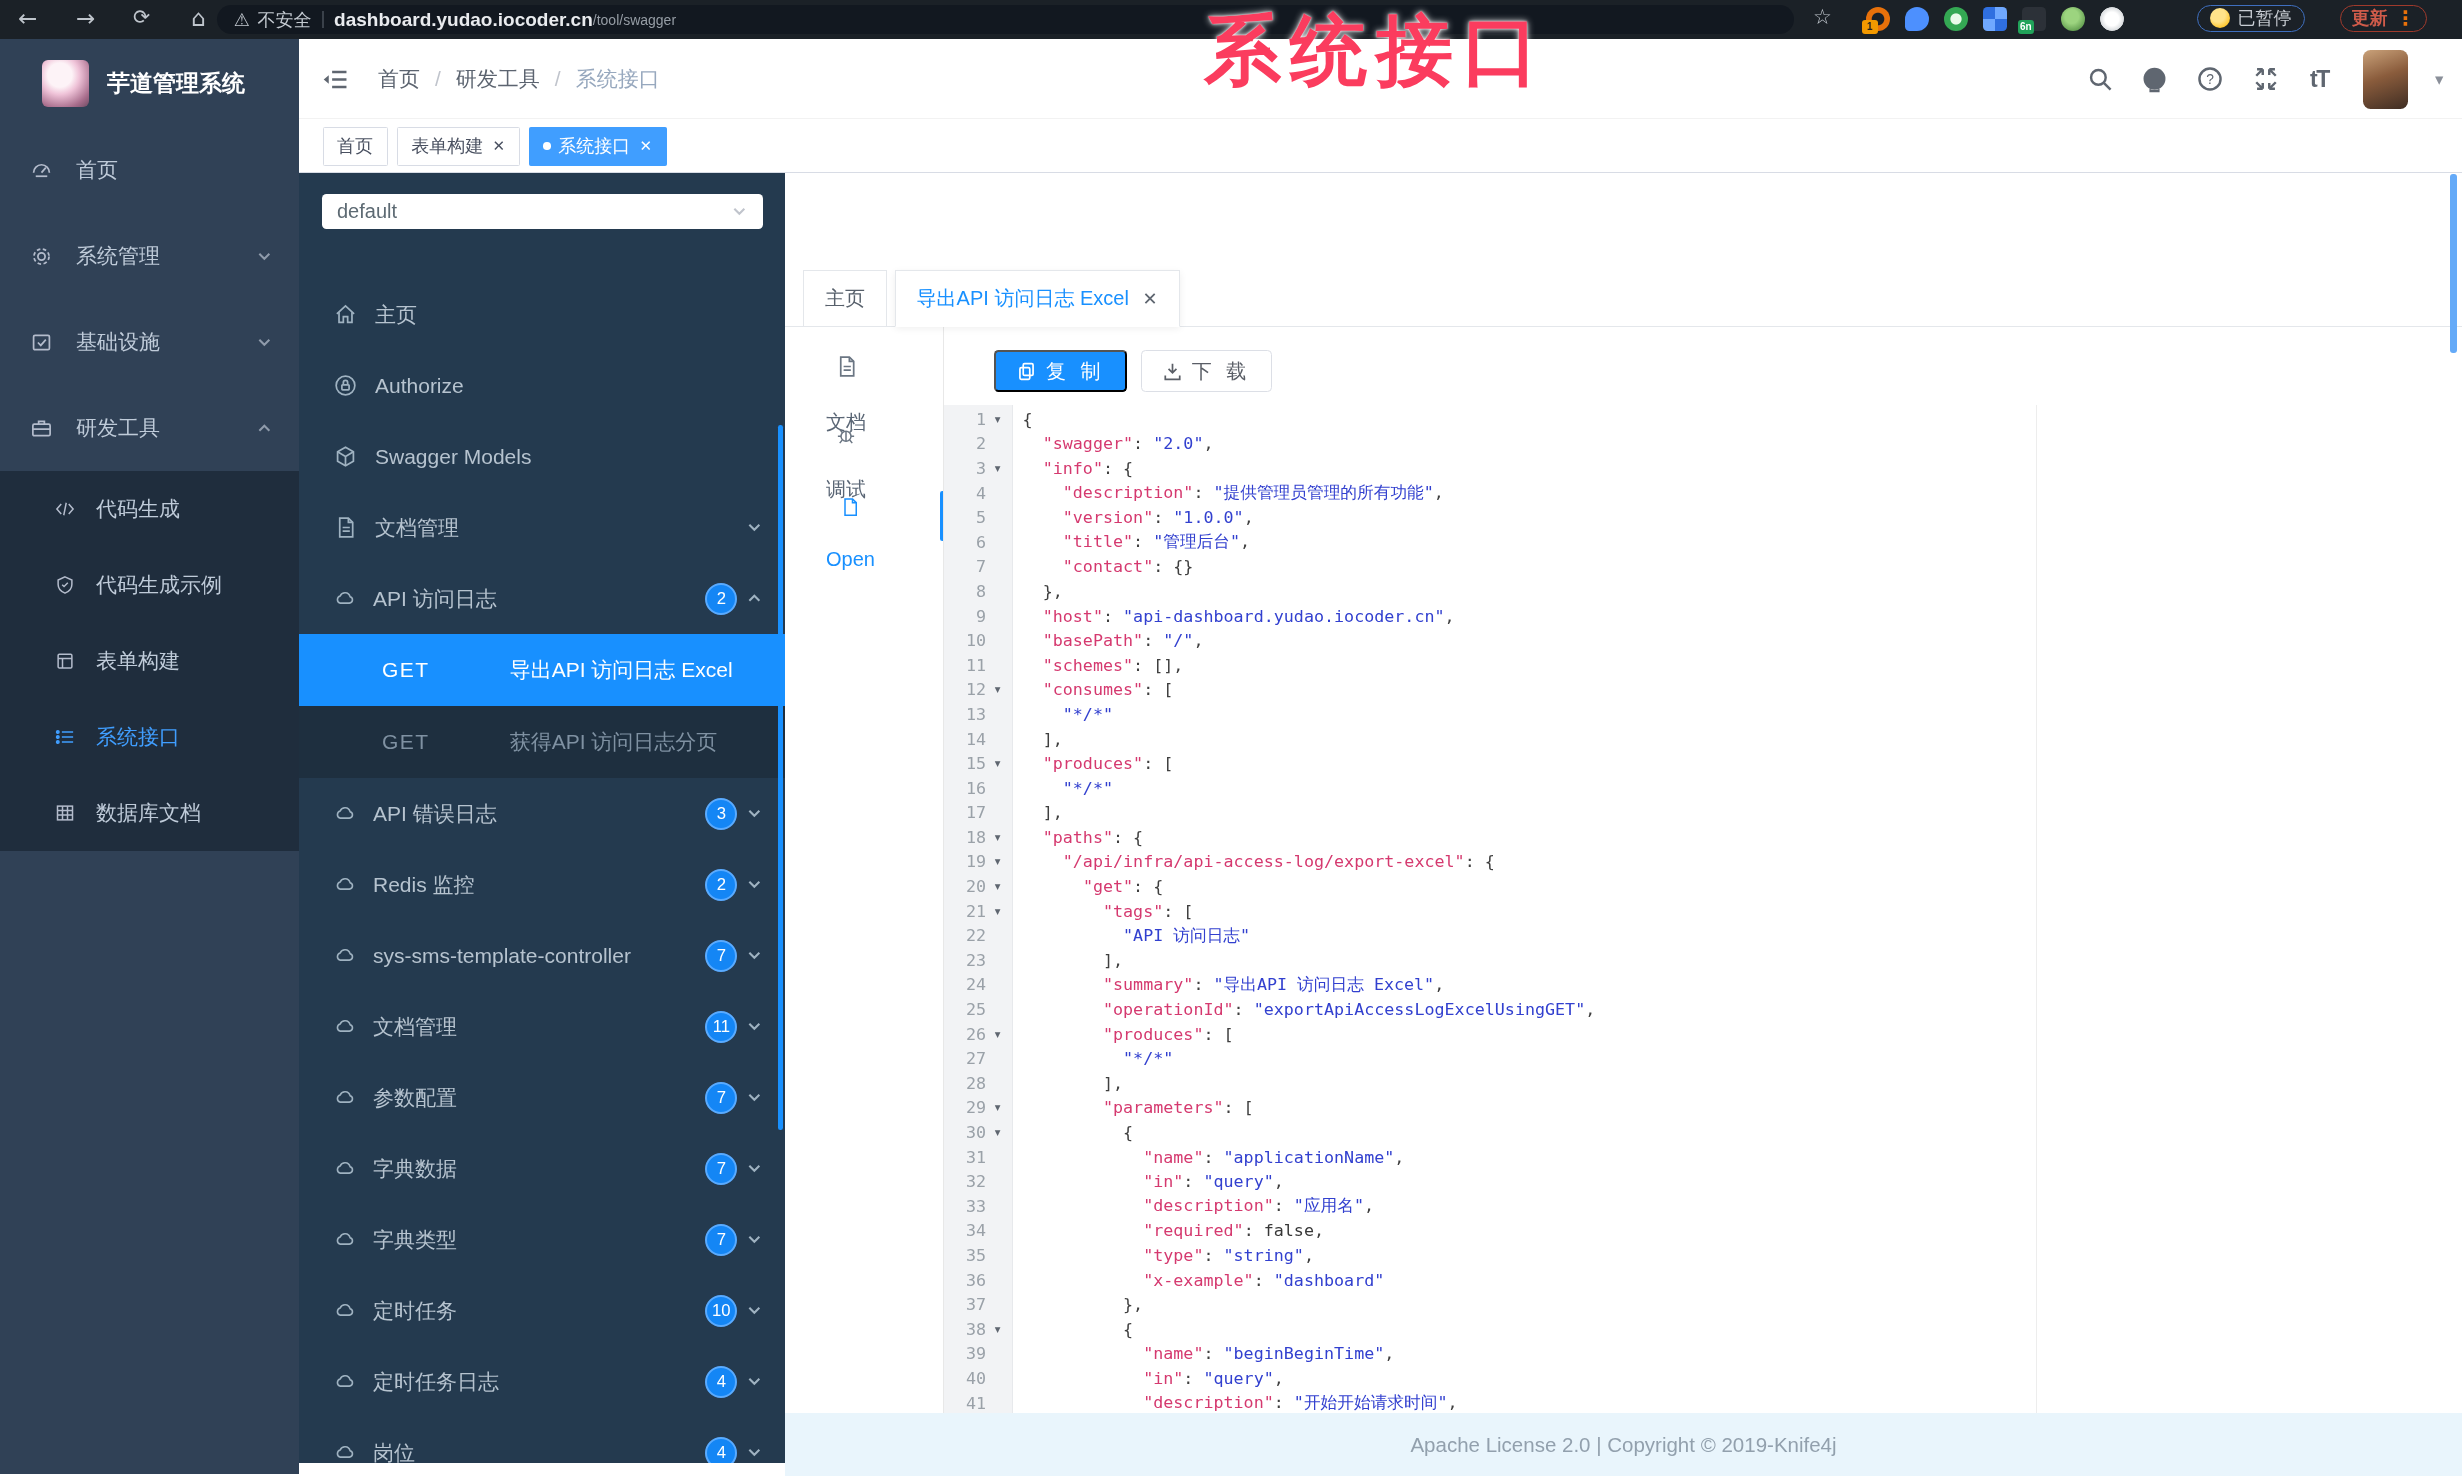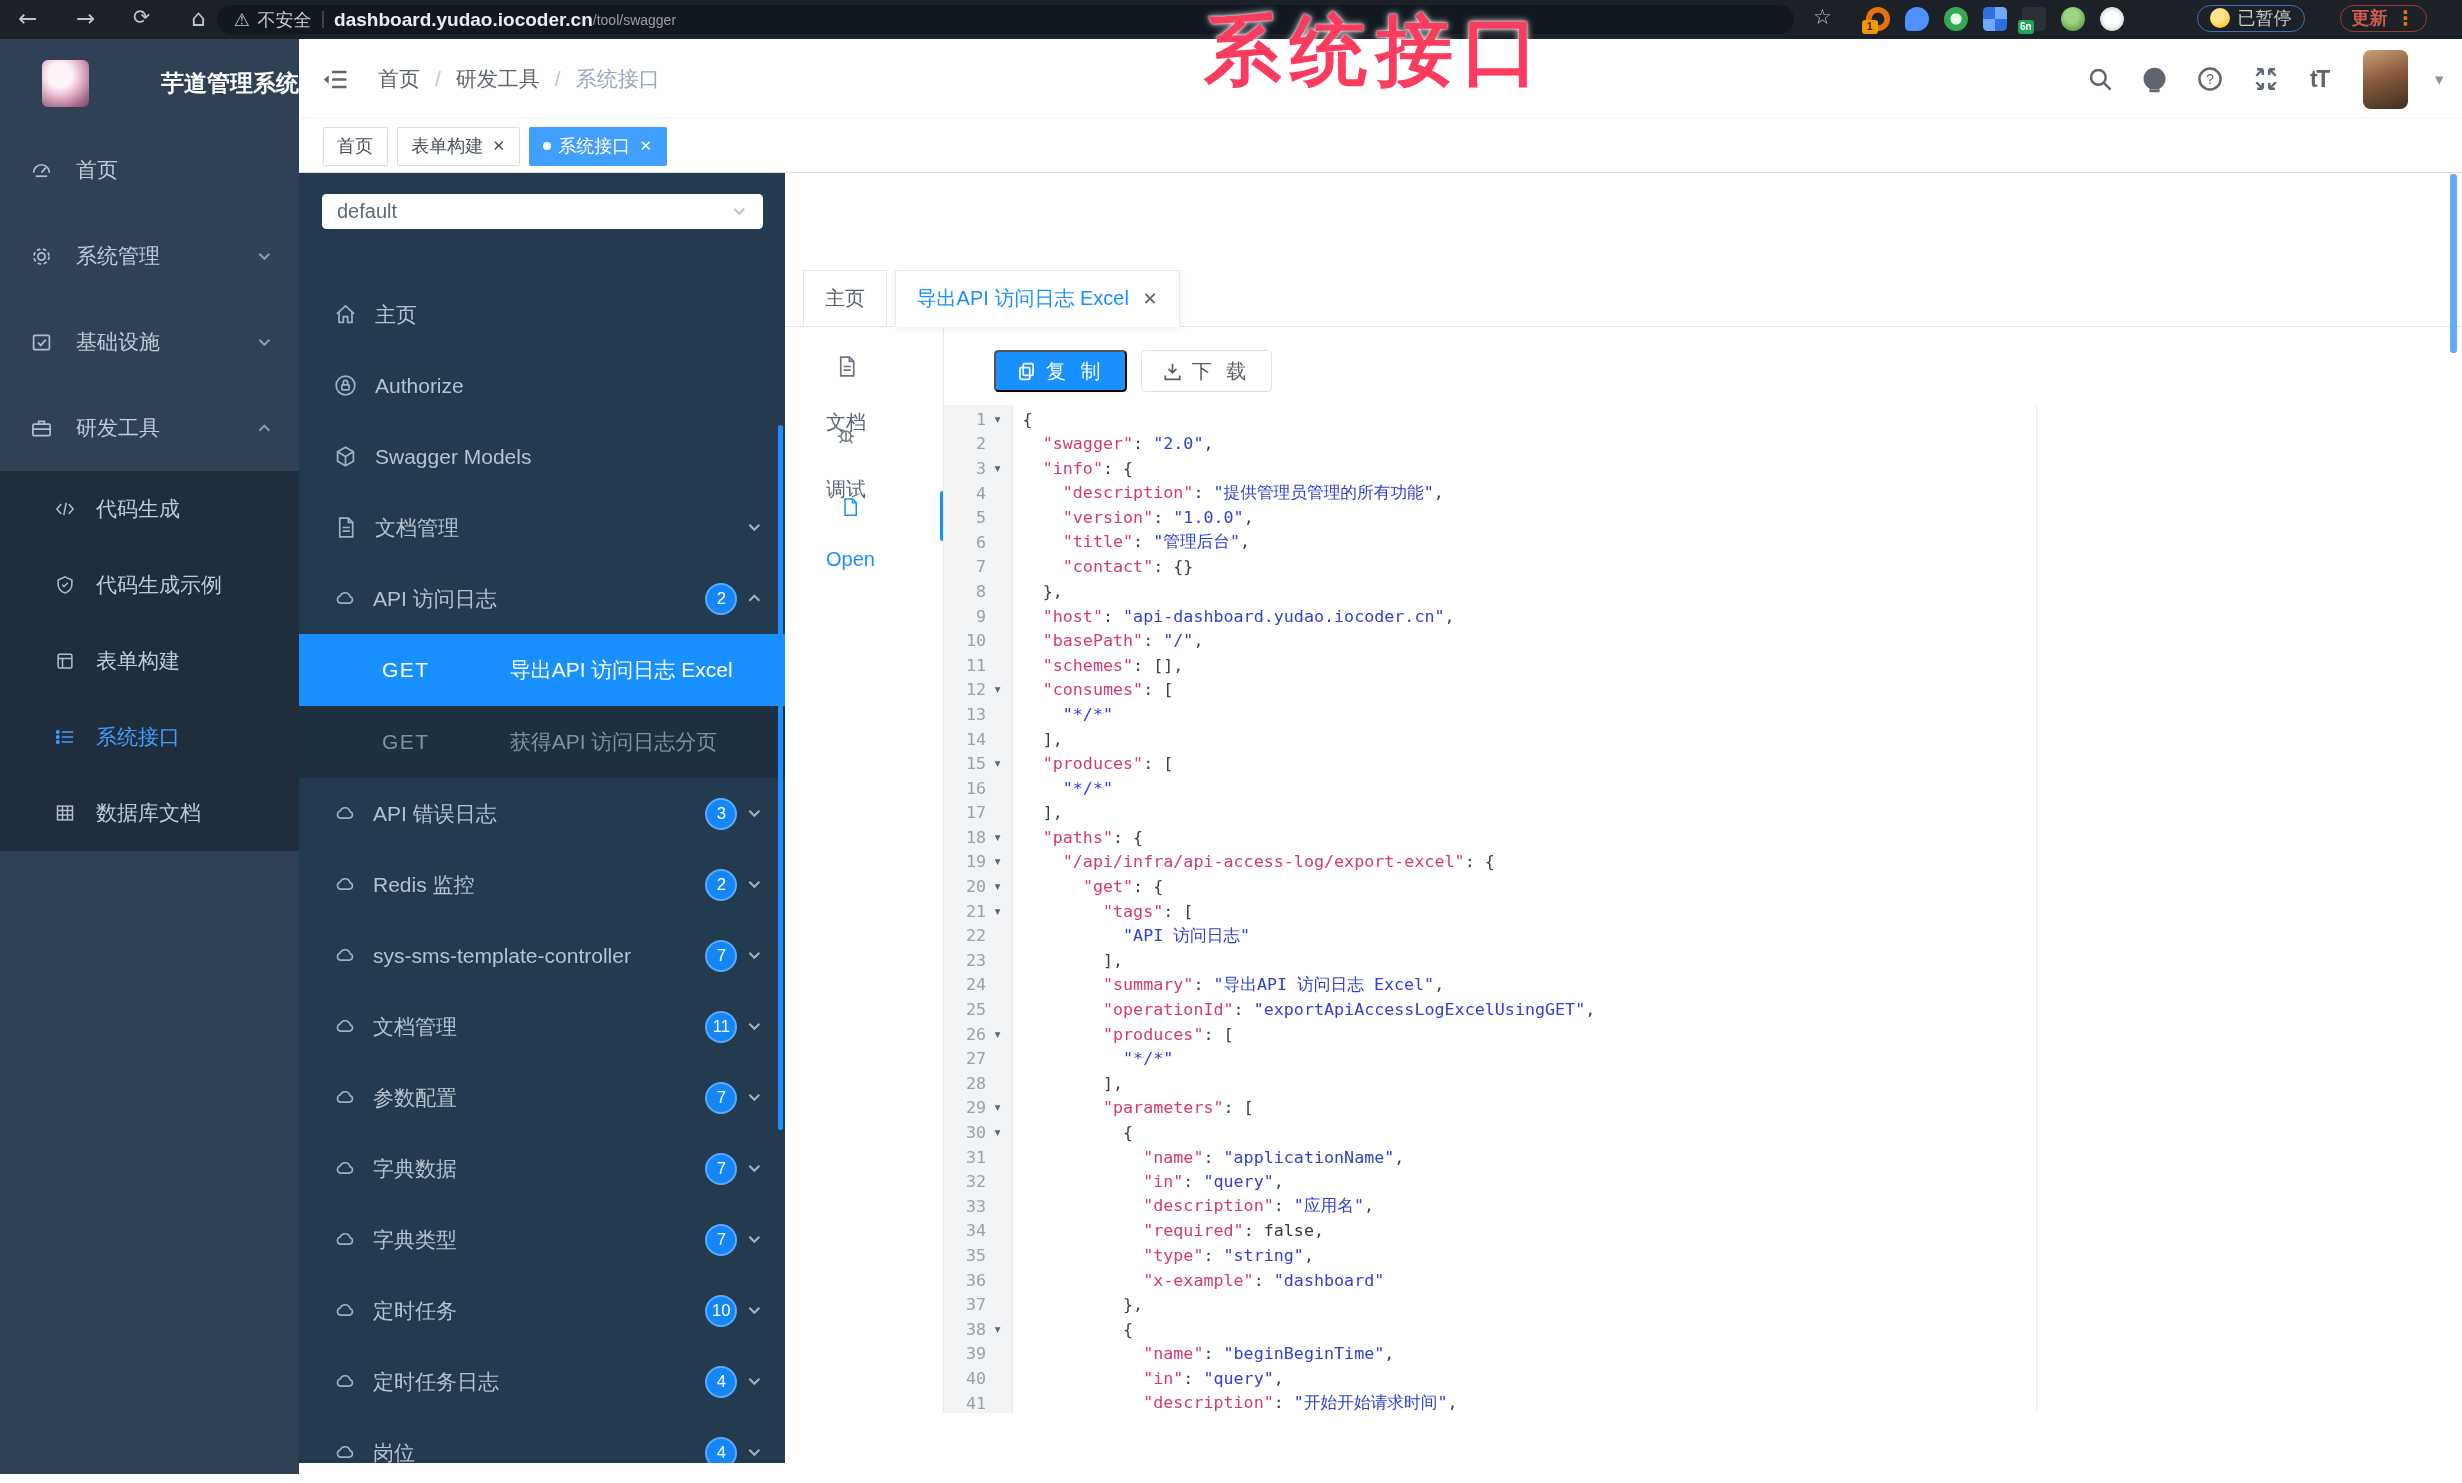--- a/index.html
+++ b/index.html
@@ -22,21 +22,21 @@
   .pill-paused{left:2197px;padding:0 12px;border:1.5px solid #3f6fbf;gap:7.6px;color:#c8cdd3;font-size:18px;}
   .pill-update{left:2340px;padding:0 10.6px;border:1.5px solid #a03a2c;gap:7.6px;color:#cf5b4a;font-size:18px;font-weight:bold;}
   .face{width:20px;height:20px;border-radius:50%;background:radial-gradient(circle at 40% 35%,#ffe38a 0 40%,#ffc62b 75%,#e8a400 100%);}
   .kebab{color:#e8710a;font-family:"DejaVu Sans",sans-serif;font-size:20px;font-weight:bold;}
 
   
   .watermark{position:absolute;left:1204px;top:0px;z-index:60;font-size:77px;font-weight:bold;letter-spacing:9px;color:#fb3c5e;text-shadow:0 0 7.6px rgba(255,255,255,.95),0 0 2.3px #fff;pointer-events:none;}
 
   
   .sidebar{position:absolute;left:0;top:39px;width:299px;height:1435px;background:#304156;overflow:hidden;}
-  .logo-row{height:88px;display:flex;align-items:center;padding-left:42px;gap:18px;justify-content:space-between;}
+  .logo-row{height:88px;display:flex;align-items:center;padding-left:42px;gap:18px;}
   .logo-img{width:47px;height:47px;border-radius:6px;background:radial-gradient(circle at 38% 32%,#fdf3f7 0 28%,#efc3d8 45%,#a86d8c 78%,#6d4a62 100%);}
   .logo-title{color:#fff;font-size:23px;font-weight:bold;}
   .side-item{height:86px;display:flex;align-items:center;padding:0 26px 0 30px;color:#bfcbd9;font-size:21px;}
   .side-item .lbl{margin-left:23px;}
   .side-item .chev{margin-left:auto;}
   .submenu{background:#1f2d3d;}
   .sub-item{height:76px;display:flex;align-items:center;padding-left:55px;color:#bfcbd9;font-size:21px;}
   .sub-item .lbl{margin-left:21px;}
   .sub-item.active{color:#409eff;}
 
@@ -673,17 +673,18 @@
           <div class="cl"><span class="ln">36</span><span class="fold"></span><span class="ct"><span class="tk-p">            </span><span class="tk-k">"x-example"</span><span class="tk-p">: </span><span class="tk-v">"dashboard"</span></span></div>
           <div class="cl"><span class="ln">37</span><span class="fold"></span><span class="ct"><span class="tk-p">          },</span></span></div>
           <div class="cl"><span class="ln">38</span><span class="fold">▾</span><span class="ct"><span class="tk-p">          {</span></span></div>
           <div class="cl"><span class="ln">39</span><span class="fold"></span><span class="ct"><span class="tk-p">            </span><span class="tk-k">"name"</span><span class="tk-p">: </span><span class="tk-v">"beginBeginTime"</span><span class="tk-p">,</span></span></div>
           <div class="cl"><span class="ln">40</span><span class="fold"></span><span class="ct"><span class="tk-p">            </span><span class="tk-k">"in"</span><span class="tk-p">: </span><span class="tk-v">"query"</span><span class="tk-p">,</span></span></div>
           <div class="cl"><span class="ln">41</span><span class="fold"></span><span class="ct"><span class="tk-p">            </span><span class="tk-k">"description"</span><span class="tk-p">: </span><span class="tk-v">"开始开始请求时间"</span><span class="tk-p">,</span></span></div>
         </div>
       <div class="ruler"></div>
     </div>
 
+    <div class="k4footer">Apache License 2.0 | Copyright © 2019-Knife4j</div>
   </main>
 
   <div class="main-thumb"></div>
 </div>
 
 
 </body></html>

